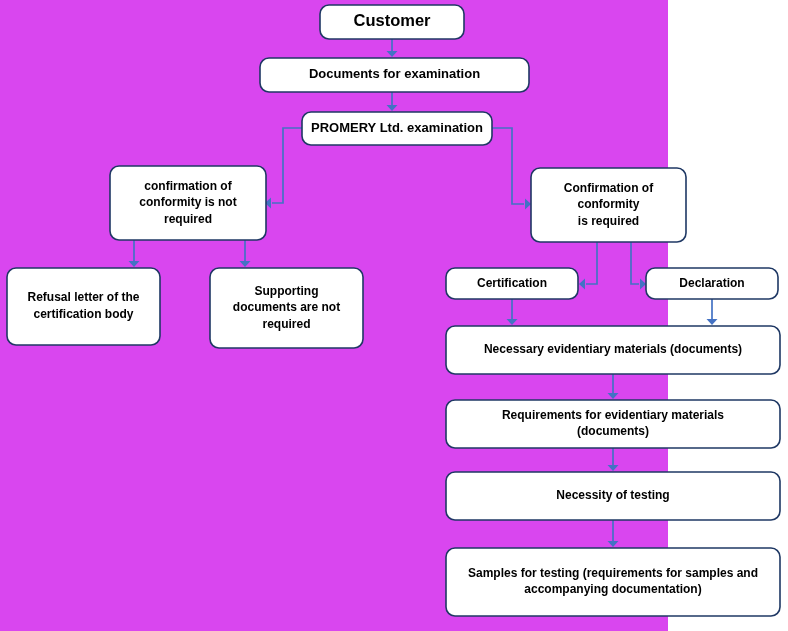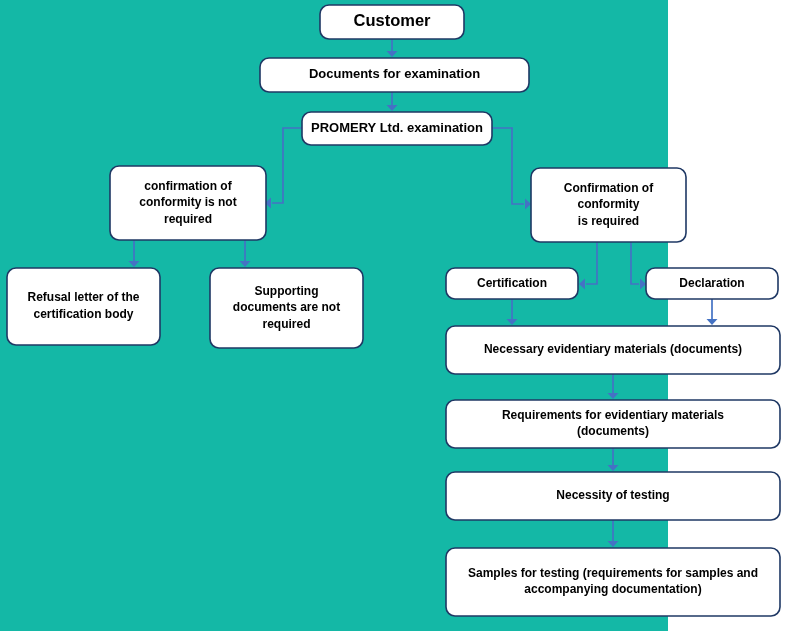--- a/index.html
+++ b/index.html
@@ -10,21 +10,21 @@
   body {
     width: 788px;
     height: 631px;
     font-family: "Liberation Sans", sans-serif;
     overflow: hidden;
   }
   #flowchart-root {
     position: relative;
     width: 668px;
     height: 631px;
-    background: #14b8a6;
+    background: #d946ef;
   }
   svg.chart-canvas {
     position: absolute;
     top: 0;
     left: 0;
     width: 788px;
     height: 631px;
   }
   .node-box {
     fill: #ffffff;

